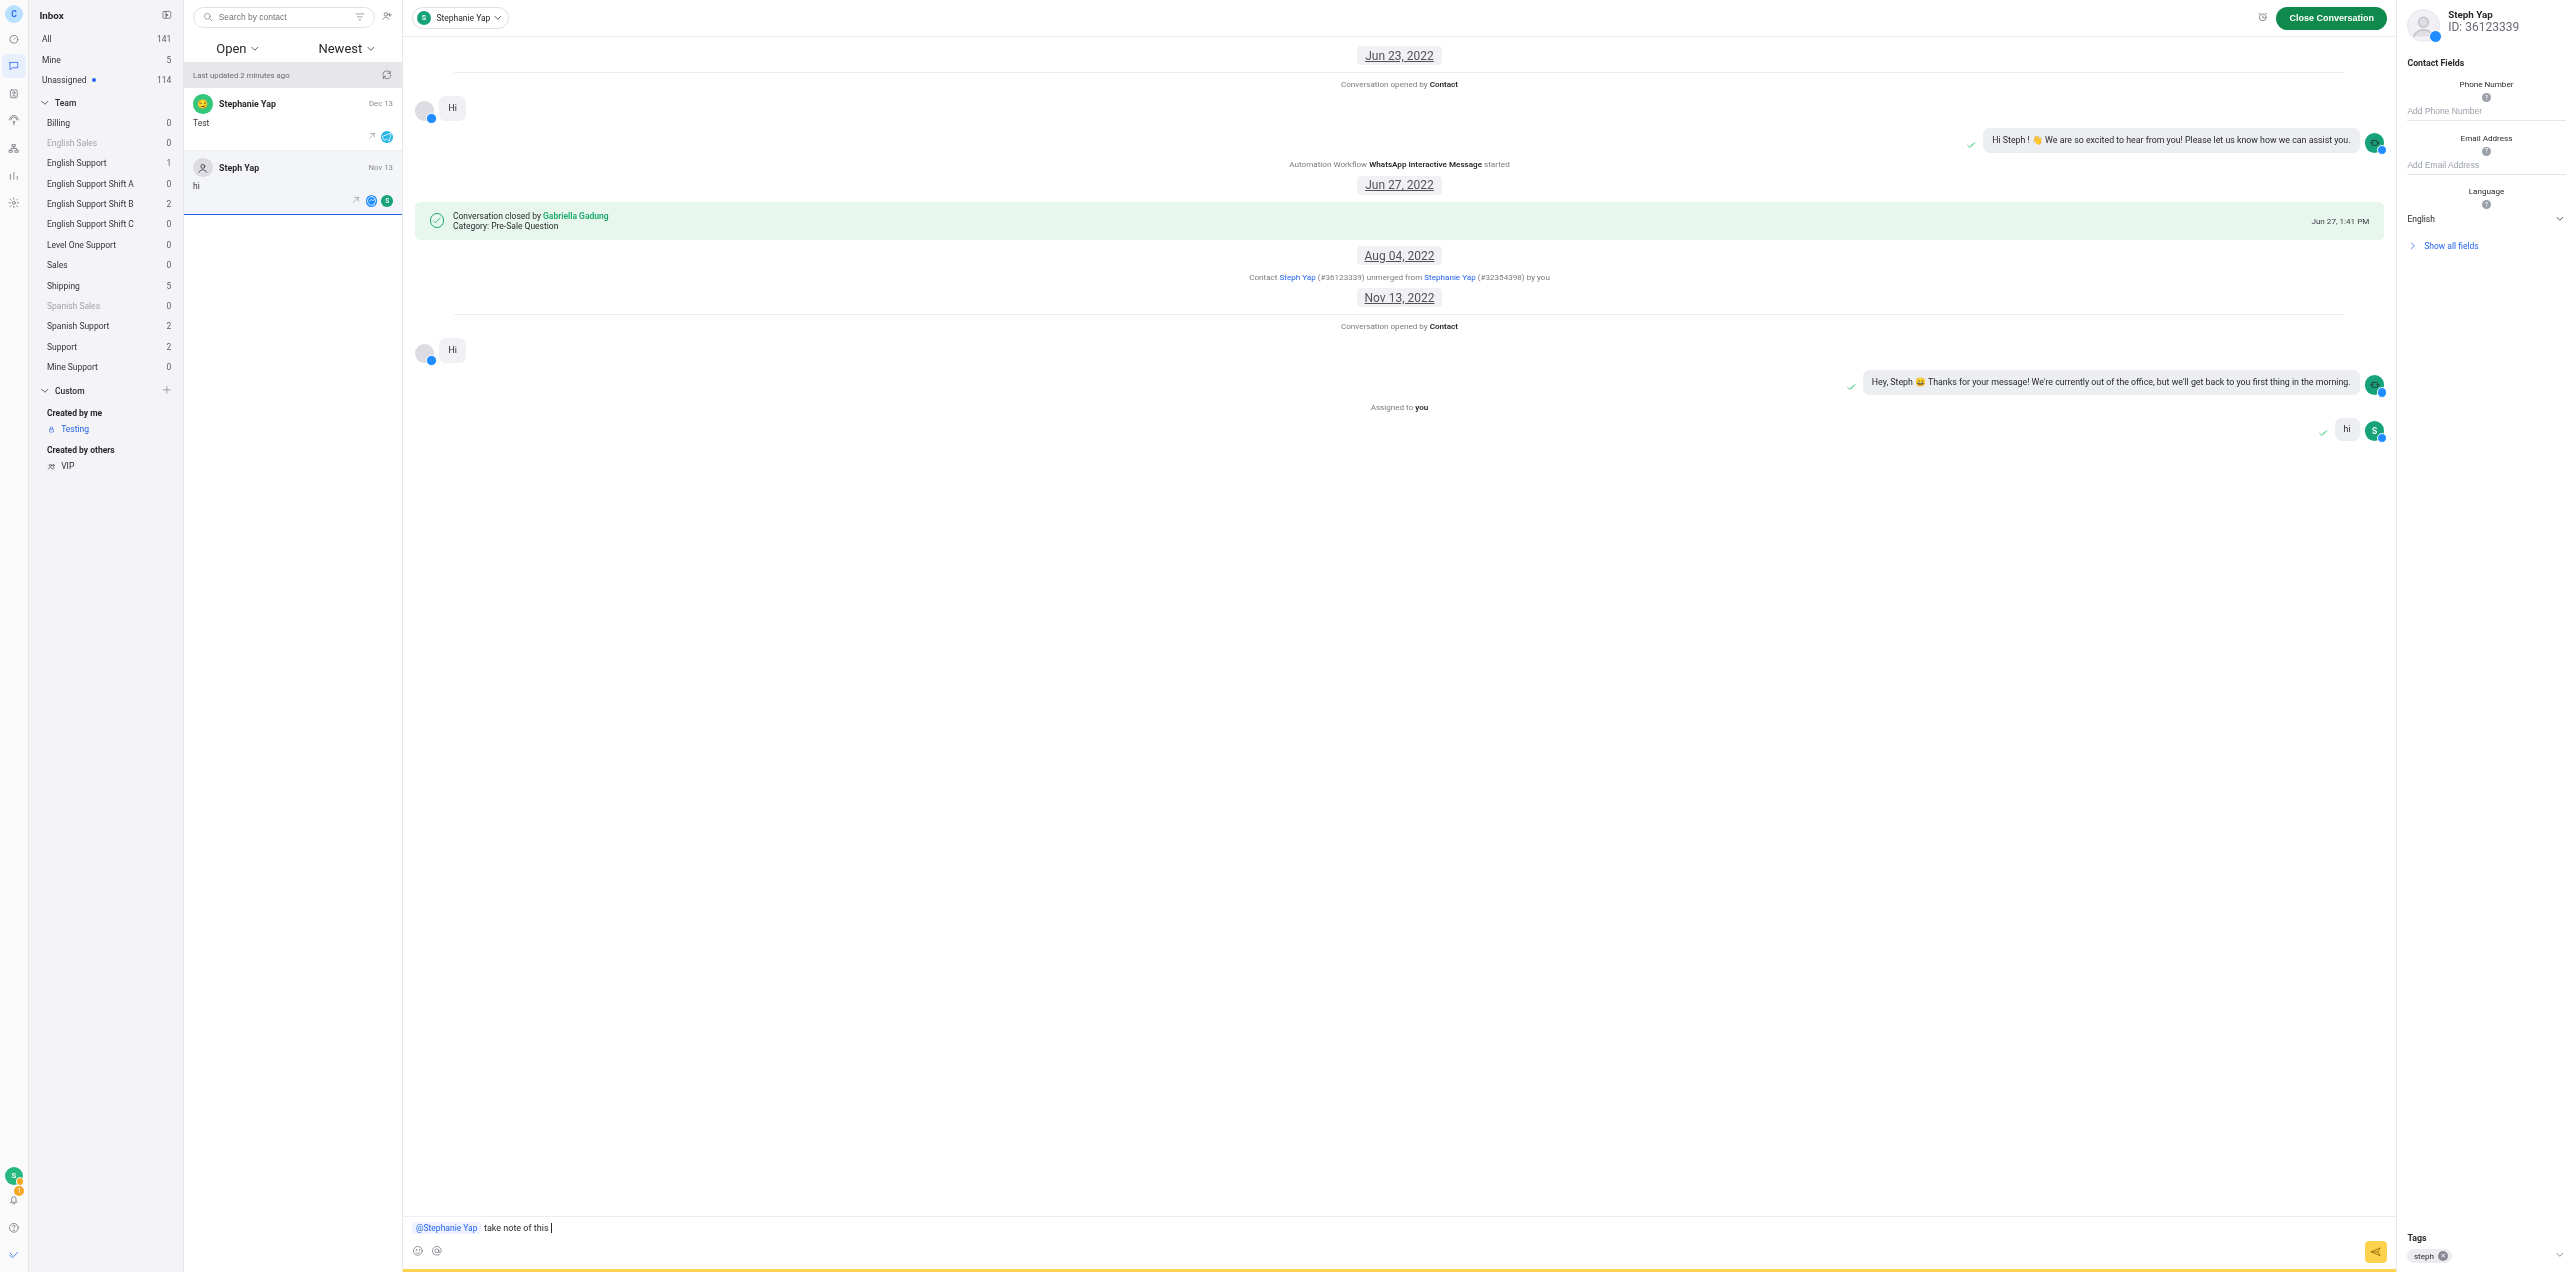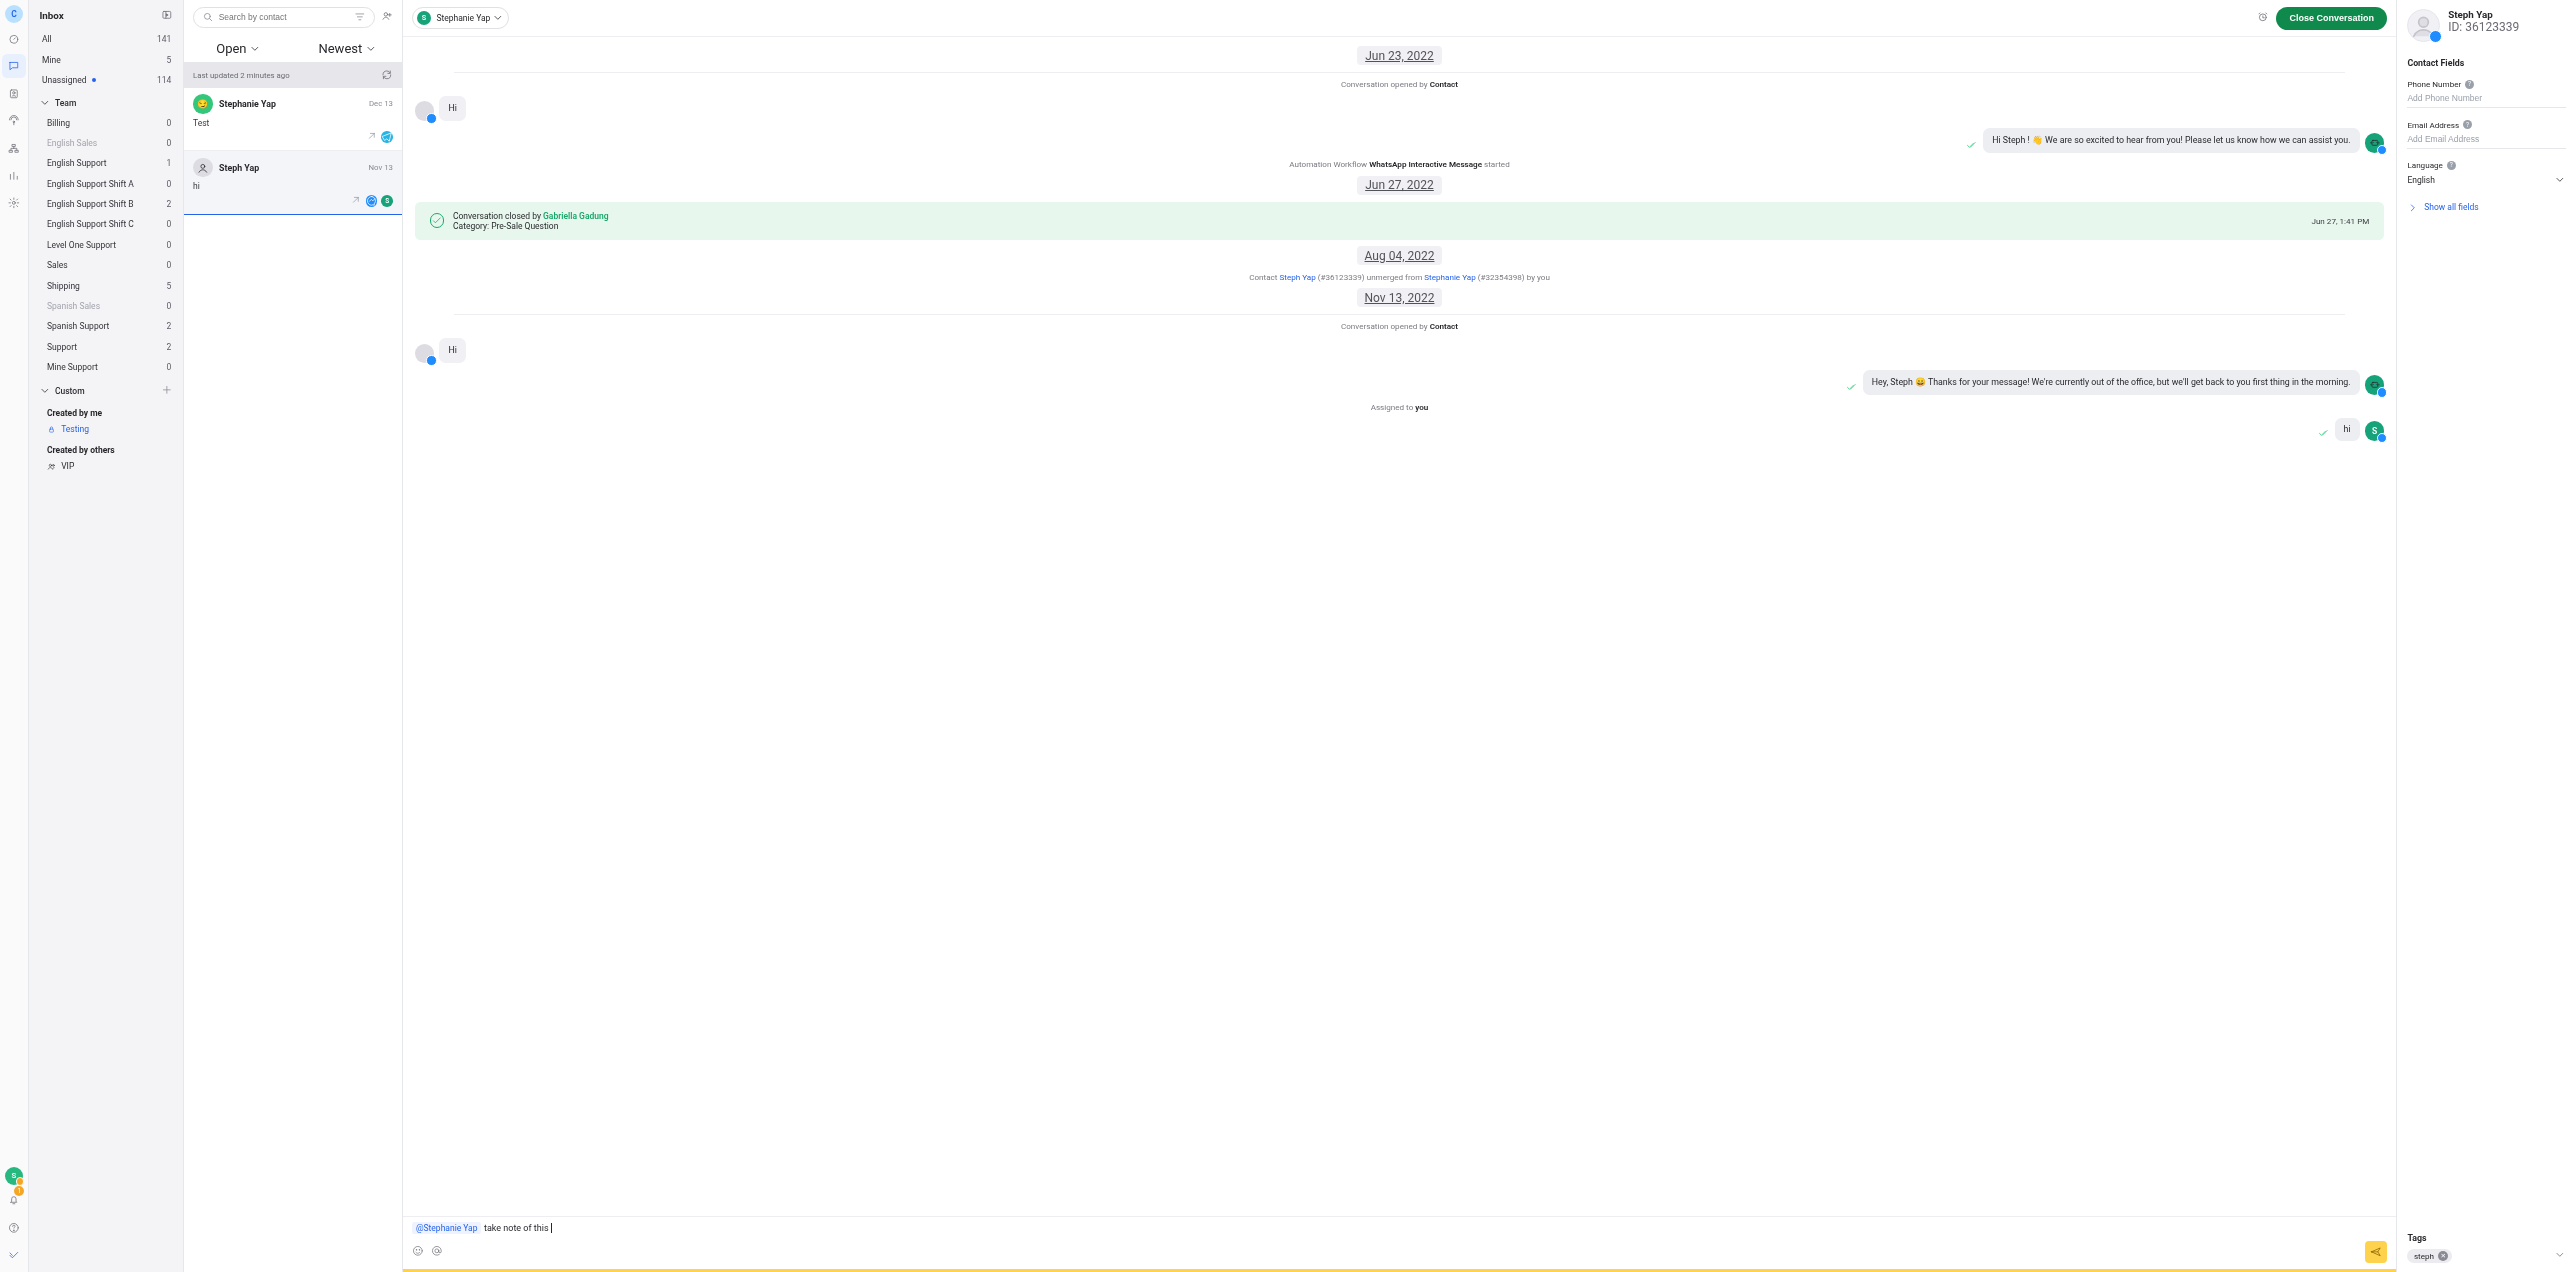--- a/index.html
+++ b/index.html
@@ -104,21 +104,21 @@
   .composer-bar { height:2.6px; background:#ffd24d; }
 
   
   .contact-panel { width:179px; min-width:179px; background:#fff; padding:9px 10.4px; display:flex; flex-direction:column; gap:7.8px; overflow-y:auto; }
   .contact-panel .top { display:flex; align-items:flex-start; gap:7.8px; }
   .contact-panel .big-av { width:33px; height:33px; border-radius:50%; background:#f0f0f5; border:0.7px solid #e5e7eb; position:relative; overflow:hidden; }
   .contact-panel .big-av svg { width:100%; height:100%; stroke:#c4c4cc; fill:#dedee4; padding:2.6px; }
   .contact-panel .name { font-weight:700; font-size:9.8px; }
   .contact-panel .id { font-size:12px; color:#6b6b74; }
   .section-title { font-weight:700; font-size:8.8px; margin-top:8px; }
-  .field-label { font-size:8.1px; color:#29292d; display:flex; align-items:center; gap:3.9px; margin-top:3.9px; }
+  .field-label { font-size:8.1px; color:#29292d; display:flex; align-items:center; gap:3.9px; margin-top:3.9px;flex-direction:column; }
   .field-label .help { width:9px; height:9px; border-radius:50%; background:#9aa0aa; color:#fff; font-size:6.5px; display:flex; align-items:center; justify-content:center; }
   .contact-panel input.field { width:100%; border:none; border-bottom:0.7px solid #e5e7eb; padding:3.9px 0; font-size:8.5px; outline:none; color:#29292d; }
   .contact-panel input.field::placeholder { color:#9aa0aa; }
   .lang-select { display:flex; align-items:center; justify-content:space-between; padding:3.9px 0; border-bottom:0; cursor:pointer; font-size:8.5px; }
   .show-all { color:#2563eb; font-size:8.5px; display:flex; align-items:center; gap:5.2px; cursor:pointer; margin-top:3.9px; }
   .tags-section { margin-top:auto; padding-top:7.8px; }
   .tag-chip { display:inline-flex; align-items:center; gap:3.9px; background:#ececf0; border-radius:7.8px; padding:2px 3.9px 2px 6.5px; font-size:8.1px; }
   .tag-chip .x { width:10.4px; height:10.4px; border-radius:50%; background:#8a8a94; color:#fff; display:flex; align-items:center; justify-content:center; font-size:6.5px; cursor:pointer; }
   .tags-row { display:flex; align-items:center; gap:5.2px; margin-top:5.2px; }
   .tags-row .expand { margin-left:auto; cursor:pointer; color:#6b6b74; }

